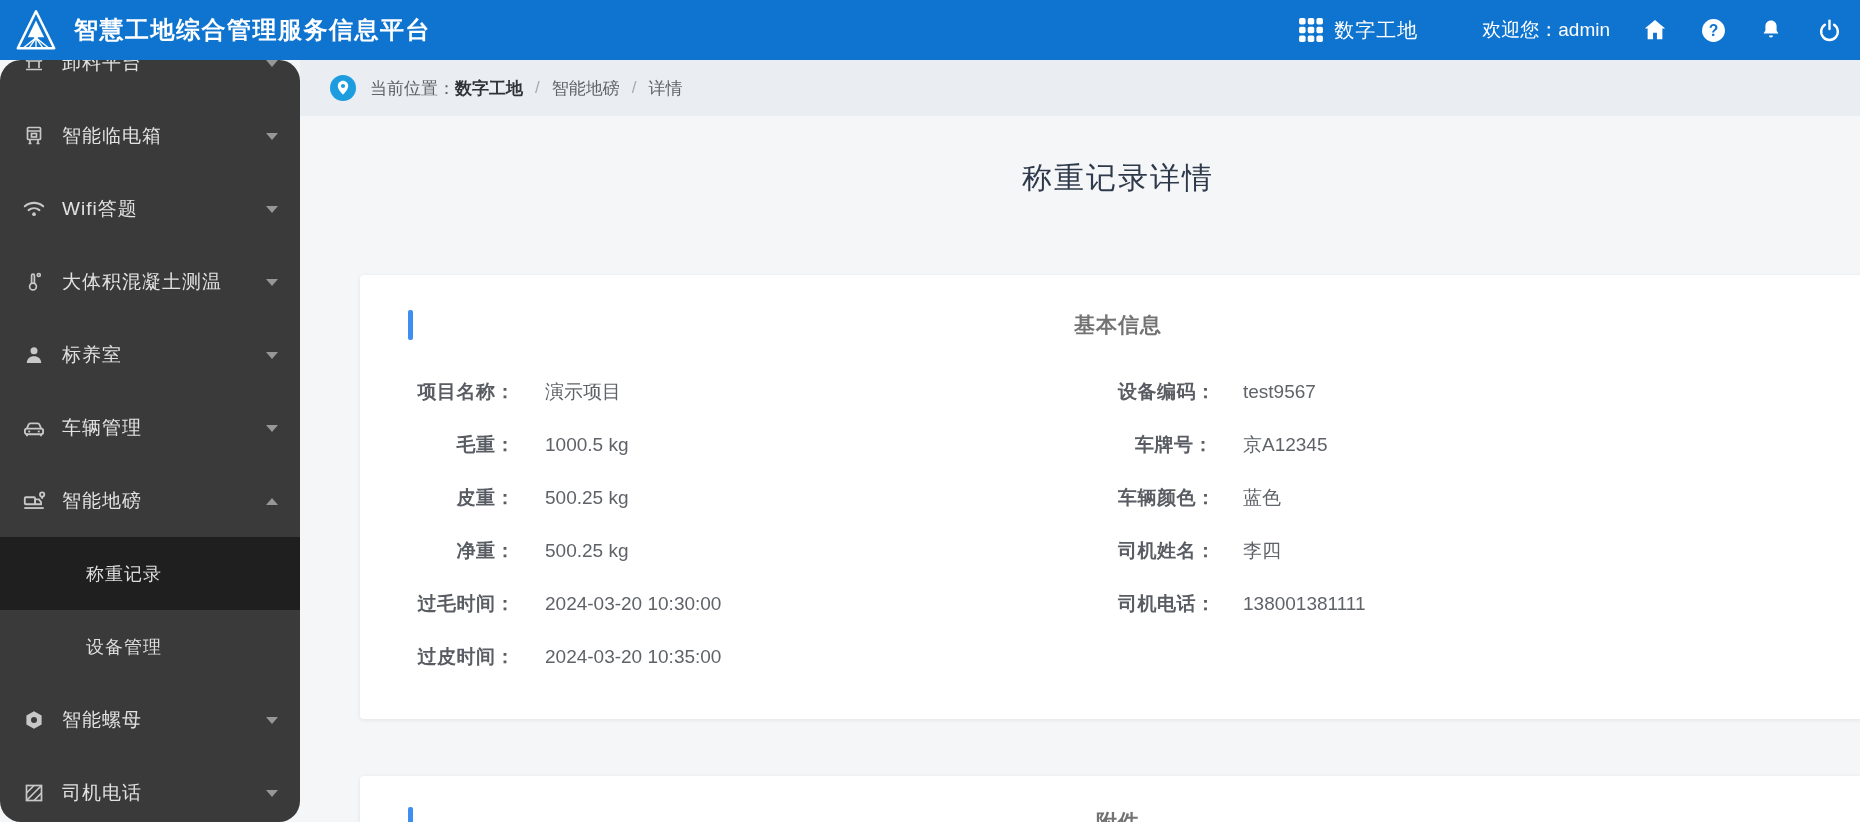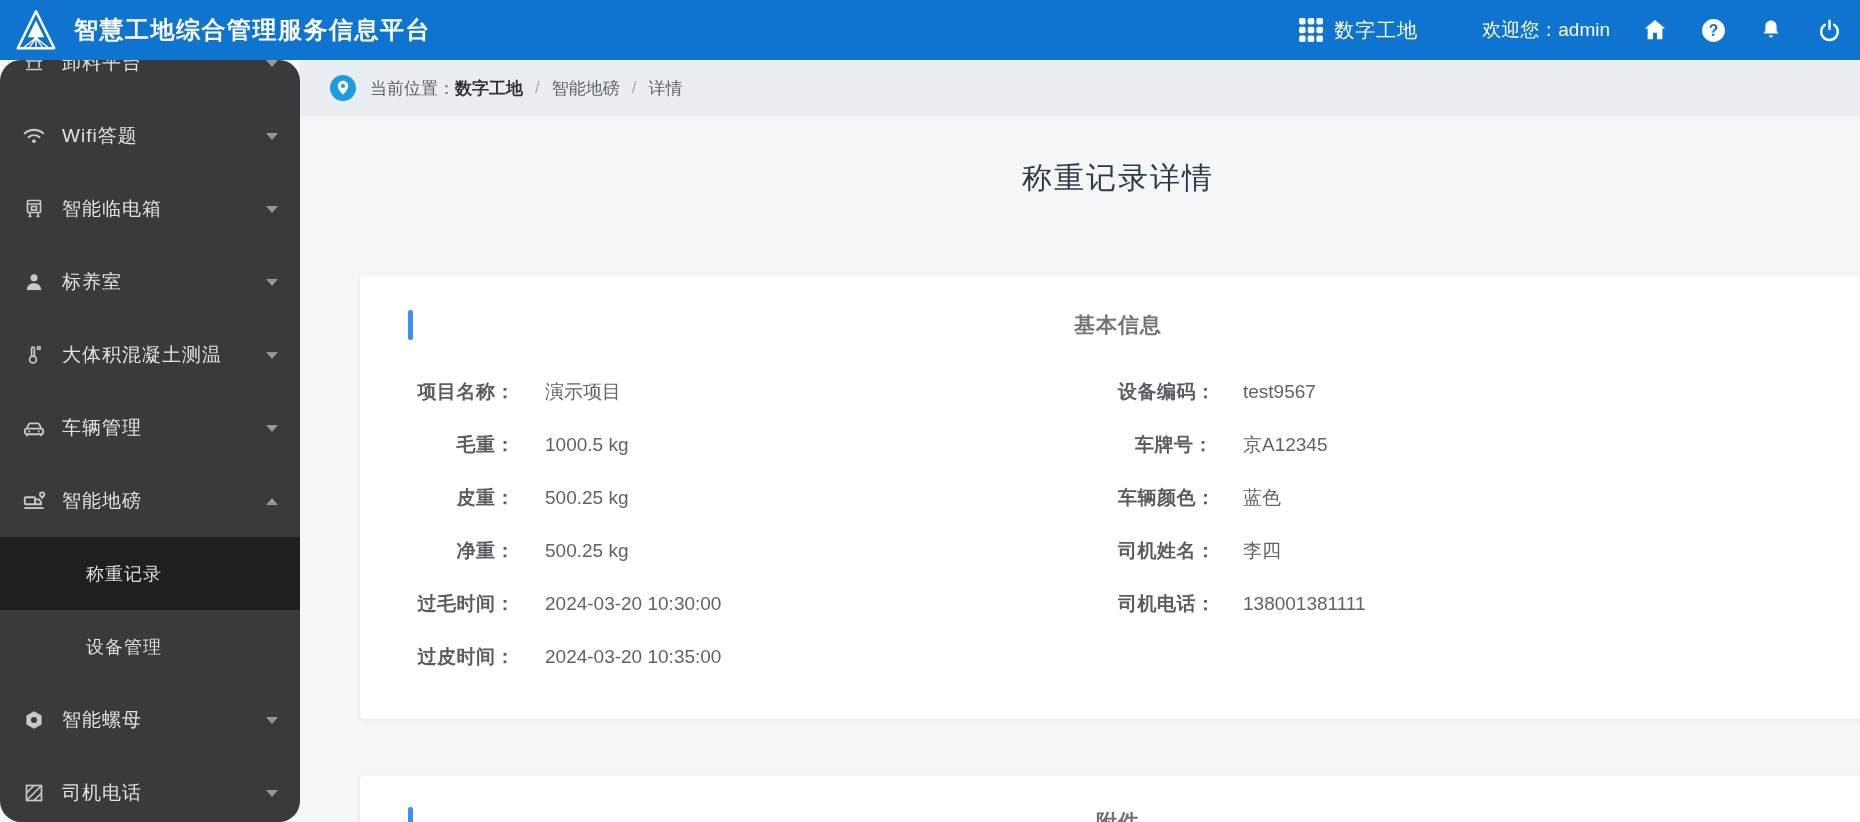--- a/index.html
+++ b/index.html
@@ -155,63 +155,63 @@
             <rect x="4.5" y="5.5" width="15" height="4.5" rx="1"></rect>
               <path d="M7 10 v7 M17 10 v7 M4 18.5 h16"></path>
           </svg>
         </span>
         <span class="mi-lb">卸料平台</span>
         <span class="chev"></span>
       </div>
 
       <div class="mi">
         <span class="mi-ic">
-          <svg viewBox="0 0 24 24" width="26" height="26" fill="none" stroke="#c8c8c8" stroke-width="1.9" stroke-linecap="round">
-            <path d="M3.5 9.5 a13 13 0 0 1 17 0"></path>
-            <path d="M7 13 a8 8 0 0 1 10 0"></path>
-            <circle cx="12" cy="16.8" r="1.7" fill="#c8c8c8" stroke="none"></circle>
-          </svg>
-        </span>
-        <span class="mi-lb">Wifi答题</span>
-        <span class="chev"></span>
-      </div>
-
-      <div class="mi">
-        <span class="mi-ic">
           <svg viewBox="0 0 24 24" width="24" height="24" stroke="#c8c8c8" stroke-width="1.7" fill="none">
             <rect x="5.5" y="3.5" width="13" height="12" rx="1"></rect>
             <path d="M5.5 7 h13"></path>
               <rect x="9.5" y="9.5" width="5" height="3.5"></rect>
             <path d="M8 15.5 v4 M16 15.5 v4 M6.5 19.5 h3 M14.5 19.5 h3"></path>
           </svg>
         </span>
         <span class="mi-lb">智能临电箱</span>
         <span class="chev"></span>
       </div>
 
       <div class="mi">
         <span class="mi-ic">
-          <svg viewBox="0 0 24 24" width="24" height="24">
-            <circle cx="12" cy="7.8" r="3.5" fill="#c8c8c8"></circle>
-            <path d="M4.8 20 c0-4.2 3.1-6.8 7.2-6.8 s7.2 2.6 7.2 6.8 z" fill="#c8c8c8"></path>
-          </svg>
-        </span>
-        <span class="mi-lb">标养室</span>
+          <svg viewBox="0 0 24 24" width="26" height="26" fill="none" stroke="#c8c8c8" stroke-width="1.9" stroke-linecap="round">
+            <path d="M3.5 9.5 a13 13 0 0 1 17 0"></path>
+            <path d="M7 13 a8 8 0 0 1 10 0"></path>
+            <circle cx="12" cy="16.8" r="1.7" fill="#c8c8c8" stroke="none"></circle>
+          </svg>
+        </span>
+        <span class="mi-lb">Wifi答题</span>
         <span class="chev"></span>
       </div>
 
       <div class="mi">
         <span class="mi-ic">
           <svg viewBox="0 0 24 24" width="24" height="24" fill="none" stroke="#c8c8c8" stroke-width="1.7">
             <circle cx="11" cy="16.5" r="3.4"></circle>
             <path d="M9.6 14 V5.6 a1.4 1.4 0 0 1 2.8 0 V14"></path>
             <circle cx="16.8" cy="5" r="1.5"></circle>
           </svg>
         </span>
         <span class="mi-lb">大体积混凝土测温</span>
+        <span class="chev"></span>
+      </div>
+
+      <div class="mi">
+        <span class="mi-ic">
+          <svg viewBox="0 0 24 24" width="24" height="24">
+            <circle cx="12" cy="7.8" r="3.5" fill="#c8c8c8"></circle>
+            <path d="M4.8 20 c0-4.2 3.1-6.8 7.2-6.8 s7.2 2.6 7.2 6.8 z" fill="#c8c8c8"></path>
+          </svg>
+        </span>
+        <span class="mi-lb">标养室</span>
         <span class="chev"></span>
       </div>
 
       <div class="mi">
         <span class="mi-ic">
           <svg viewBox="0 0 24 24" width="26" height="26" fill="none" stroke="#c8c8c8" stroke-width="1.7">
             <path d="M5.2 13 l1.7-4 c.3-.7 1-1.2 1.8-1.2 h6.6 c.8 0 1.5.5 1.8 1.2 l1.7 4"></path>
             <rect x="3.6" y="12.6" width="16.8" height="5.2" rx="1.8"></rect>
             <circle cx="7.6" cy="15.2" r="1" fill="#c8c8c8" stroke="none"></circle>
             <circle cx="16.4" cy="15.2" r="1" fill="#c8c8c8" stroke="none"></circle>

